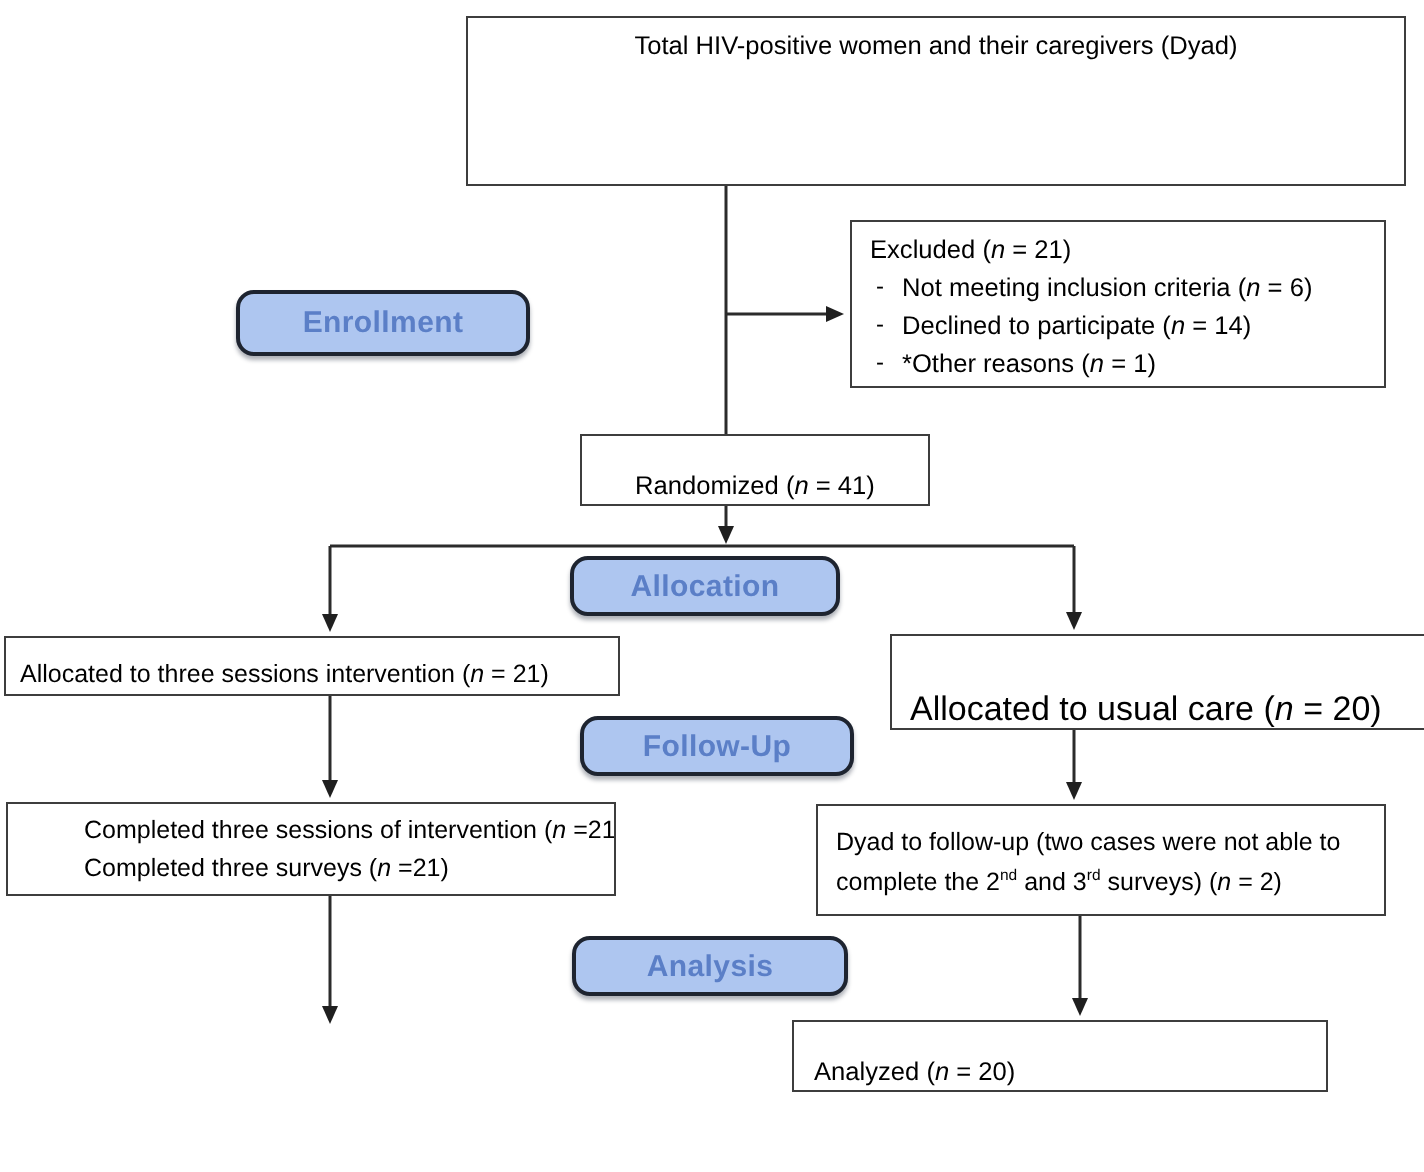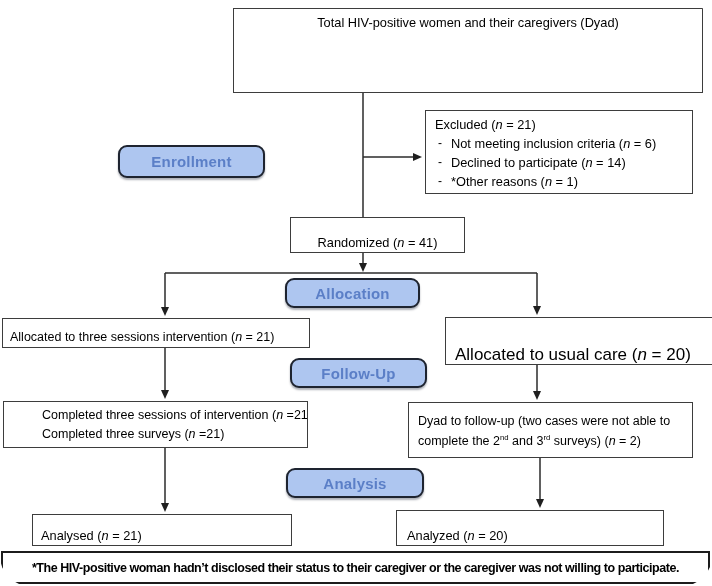--- a/index.html
+++ b/index.html
@@ -1,17 +1,17 @@
 <!DOCTYPE html>
 <html><head>
 <meta charset="utf-8">
 <style>
   html,body{margin:0;padding:0;background:#ffffff;}
   body{font-family:"Liberation Sans","DejaVu Sans",sans-serif;color:#000;}
-  .canvas{position:relative;width:712px;height:586px;background:#fff;overflow:hidden;border-radius:30px;}
+  .canvas{position:relative;width:712px;height:586px;background:#fff;overflow:hidden;}
   .connectors{position:absolute;left:0;top:0;width:712px;height:586px;pointer-events:none;}
   .fbox{position:absolute;background:#fff;border:1.5px solid var(--box-border,#3d3d3d);box-sizing:border-box;font-size:12.8px;line-height:19px;}
   .fbox .pad{padding:4px 8px;}
   .center{text-align:center;}
   .vcent{display:flex;align-items:flex-end;}
   .pill{position:absolute;box-sizing:border-box;background:var(--stage-fill,#aec6f0);border:2px solid var(--stage-border,#1e2430);border-radius:9px;box-shadow:0 2px 2px rgba(20,30,50,.35);display:flex;align-items:center;justify-content:center;font-weight:bold;font-size:15px;color:var(--stage-text,#5b7fc7);letter-spacing:.2px;}
   .bullets{margin-top:0;}
   .brow{display:flex;line-height:19px;}
   .bdash{width:13px;flex:0 0 13px;text-align:left;padding-left:3px;font-size:12px;}
   .footer{position:absolute;left:1px;top:551px;width:709px;height:33px;box-sizing:border-box;border:2px solid #1c1c1c;background:#fff;display:flex;align-items:center;justify-content:center;font-weight:bold;font-size:12.5px;letter-spacing:-0.45px;white-space:nowrap;overflow:hidden;}
@@ -98,24 +98,18 @@
       <div>Completed three surveys (<i>n</i> =21)</div>
     </div>
   </div>
   <div class="fbox nowrap" style="left:408px;top:402px;width:285px;height:56px;font-size:12.5px;">
     <div class="pad" style="padding:8px 4px 4px 9px;line-height:20px;">
       <div>Dyad to follow-up (two cases were not able to</div>
       <div>complete the 2<sup>nd</sup> and 3<sup>rd</sup> surveys) (<i>n</i> = 2)</div>
     </div>
   </div>
 
-  <div class="fbox vcent nowrap" style="left:32px;top:514px;width:260px;height:32px;padding-left:8px;">
-    <span>Analysed (<i>n</i> = 21)</span>
-  </div>
   <div class="fbox vcent nowrap" style="left:396px;top:510px;width:268px;height:36px;padding-left:10px;">
     <span>Analyzed (<i>n</i> = 20)</span>
   </div>
 
-  <div class="footer">
-    <span>*The HIV-positive woman hadn’t disclosed their status to their caregiver or the caregiver was not willing to participate.</span>
-  </div>
 
 </div>
 
 </body></html>

